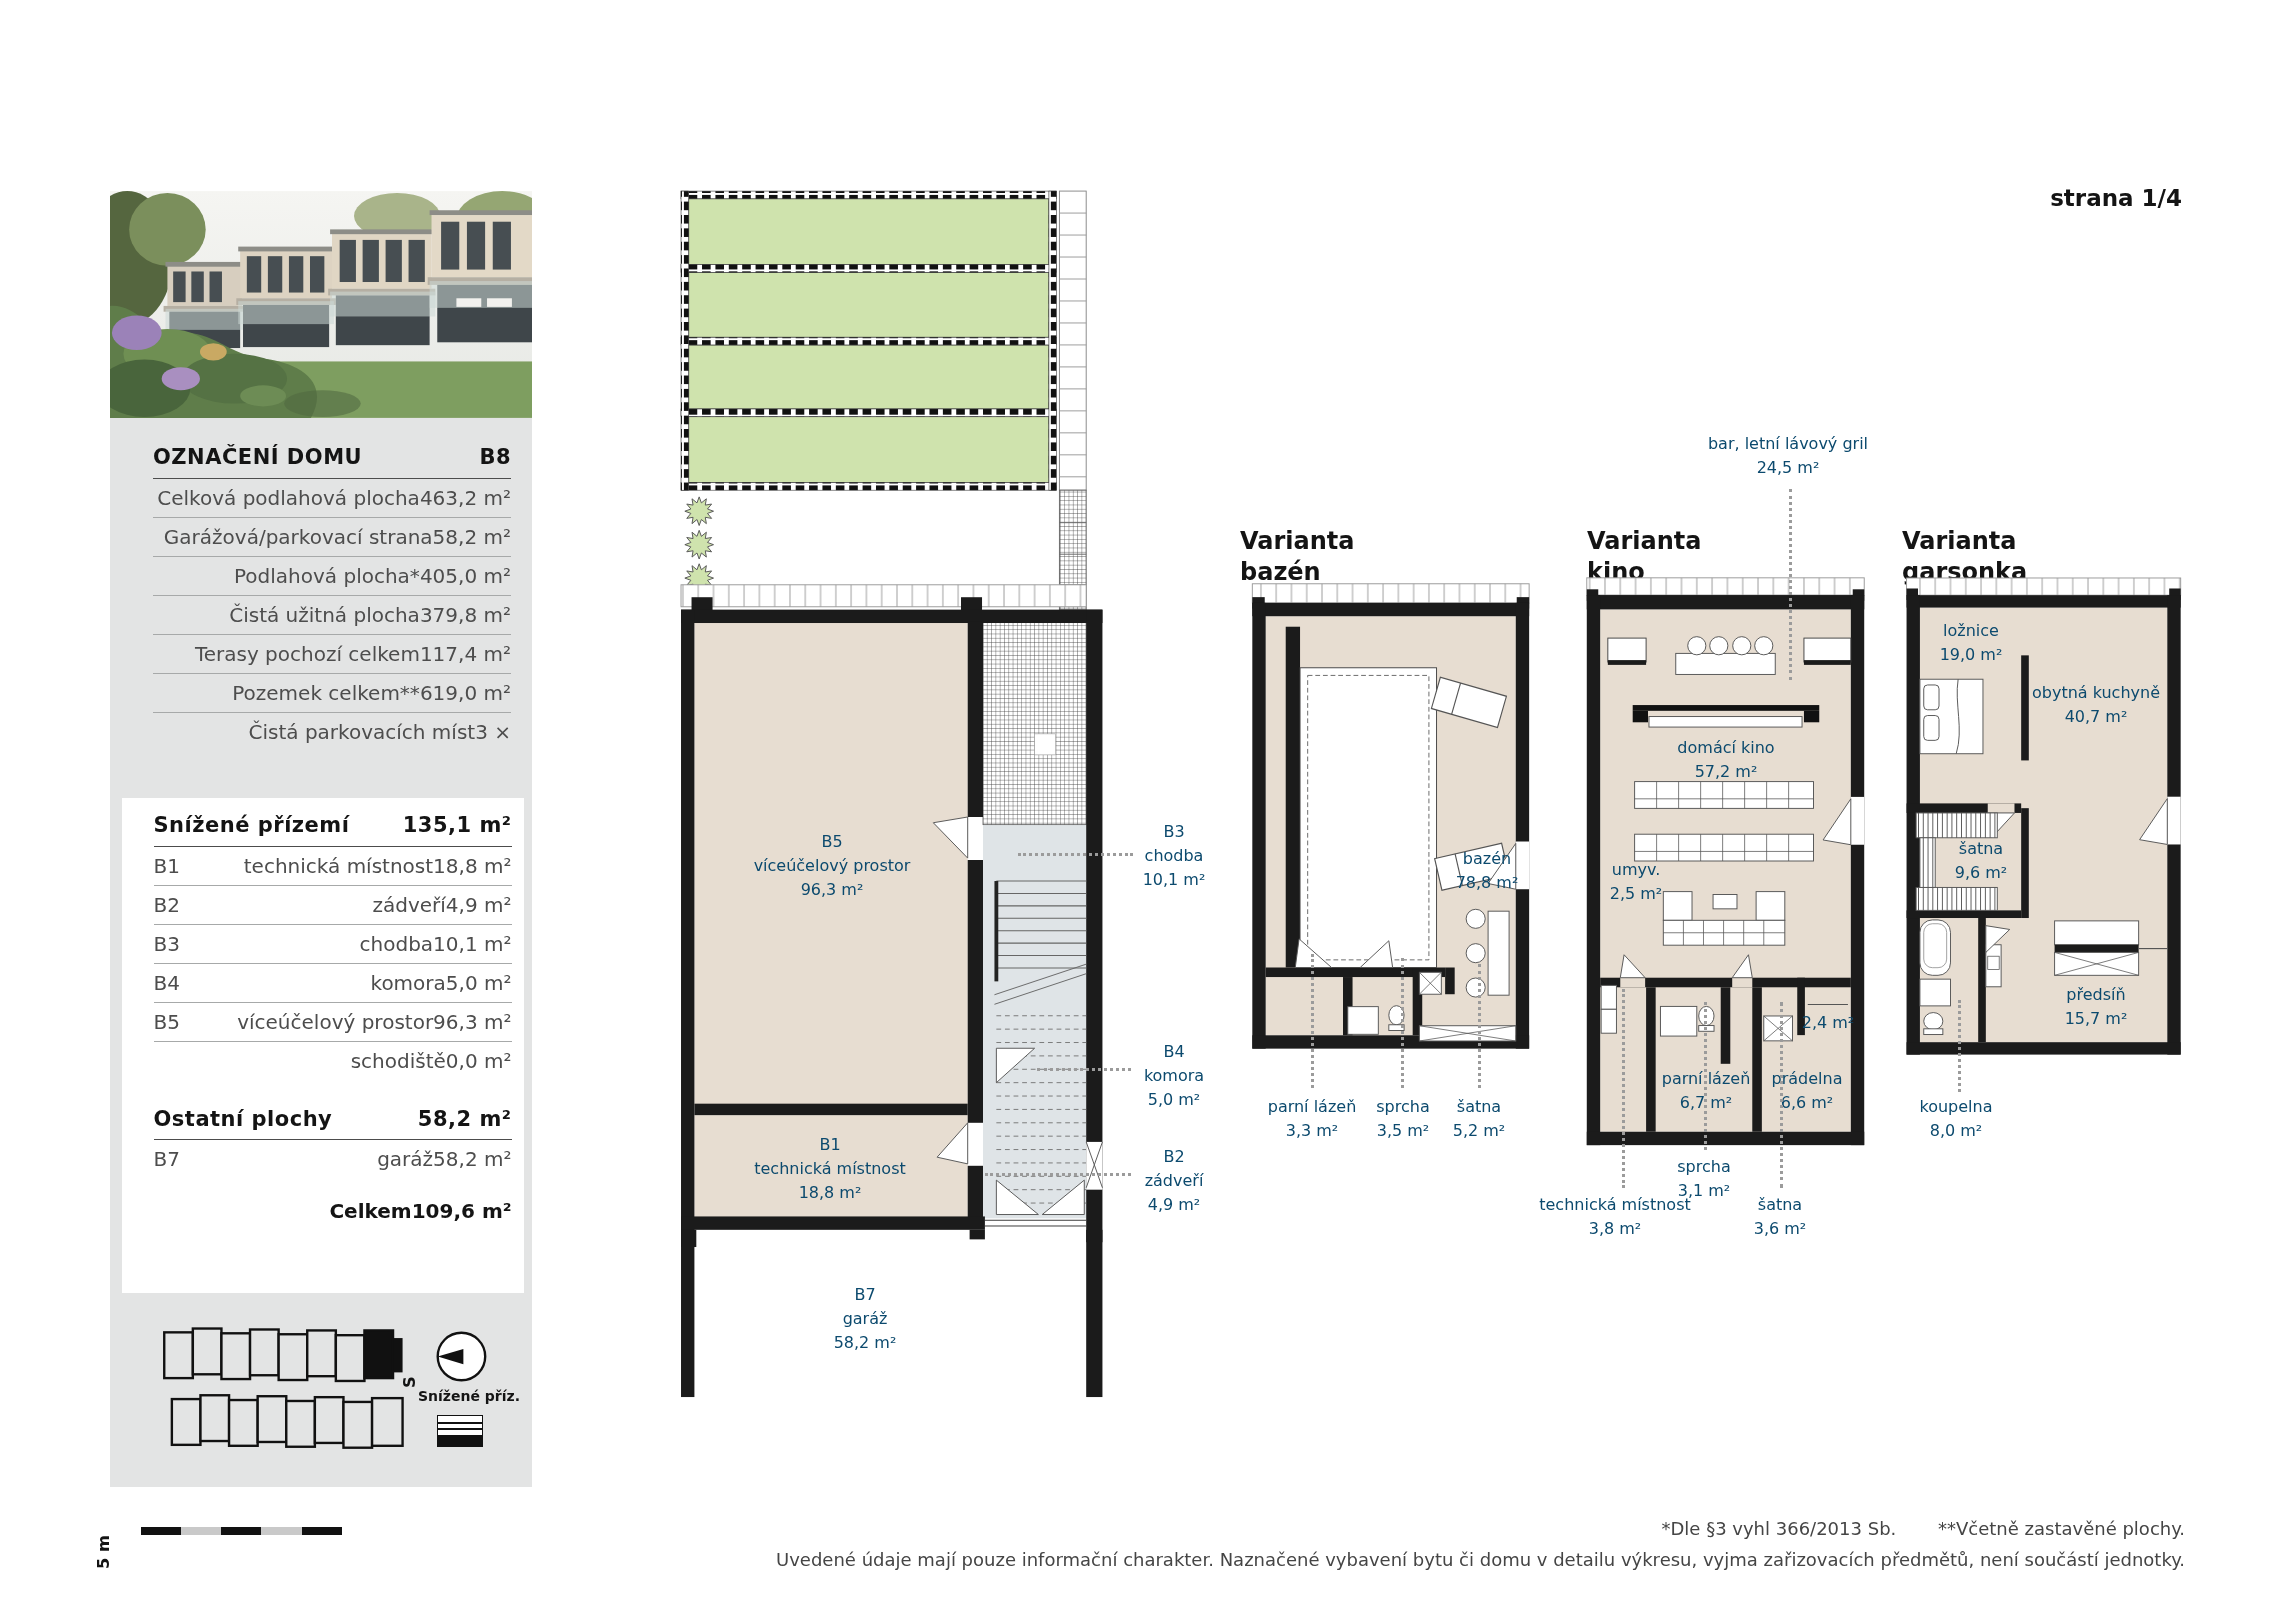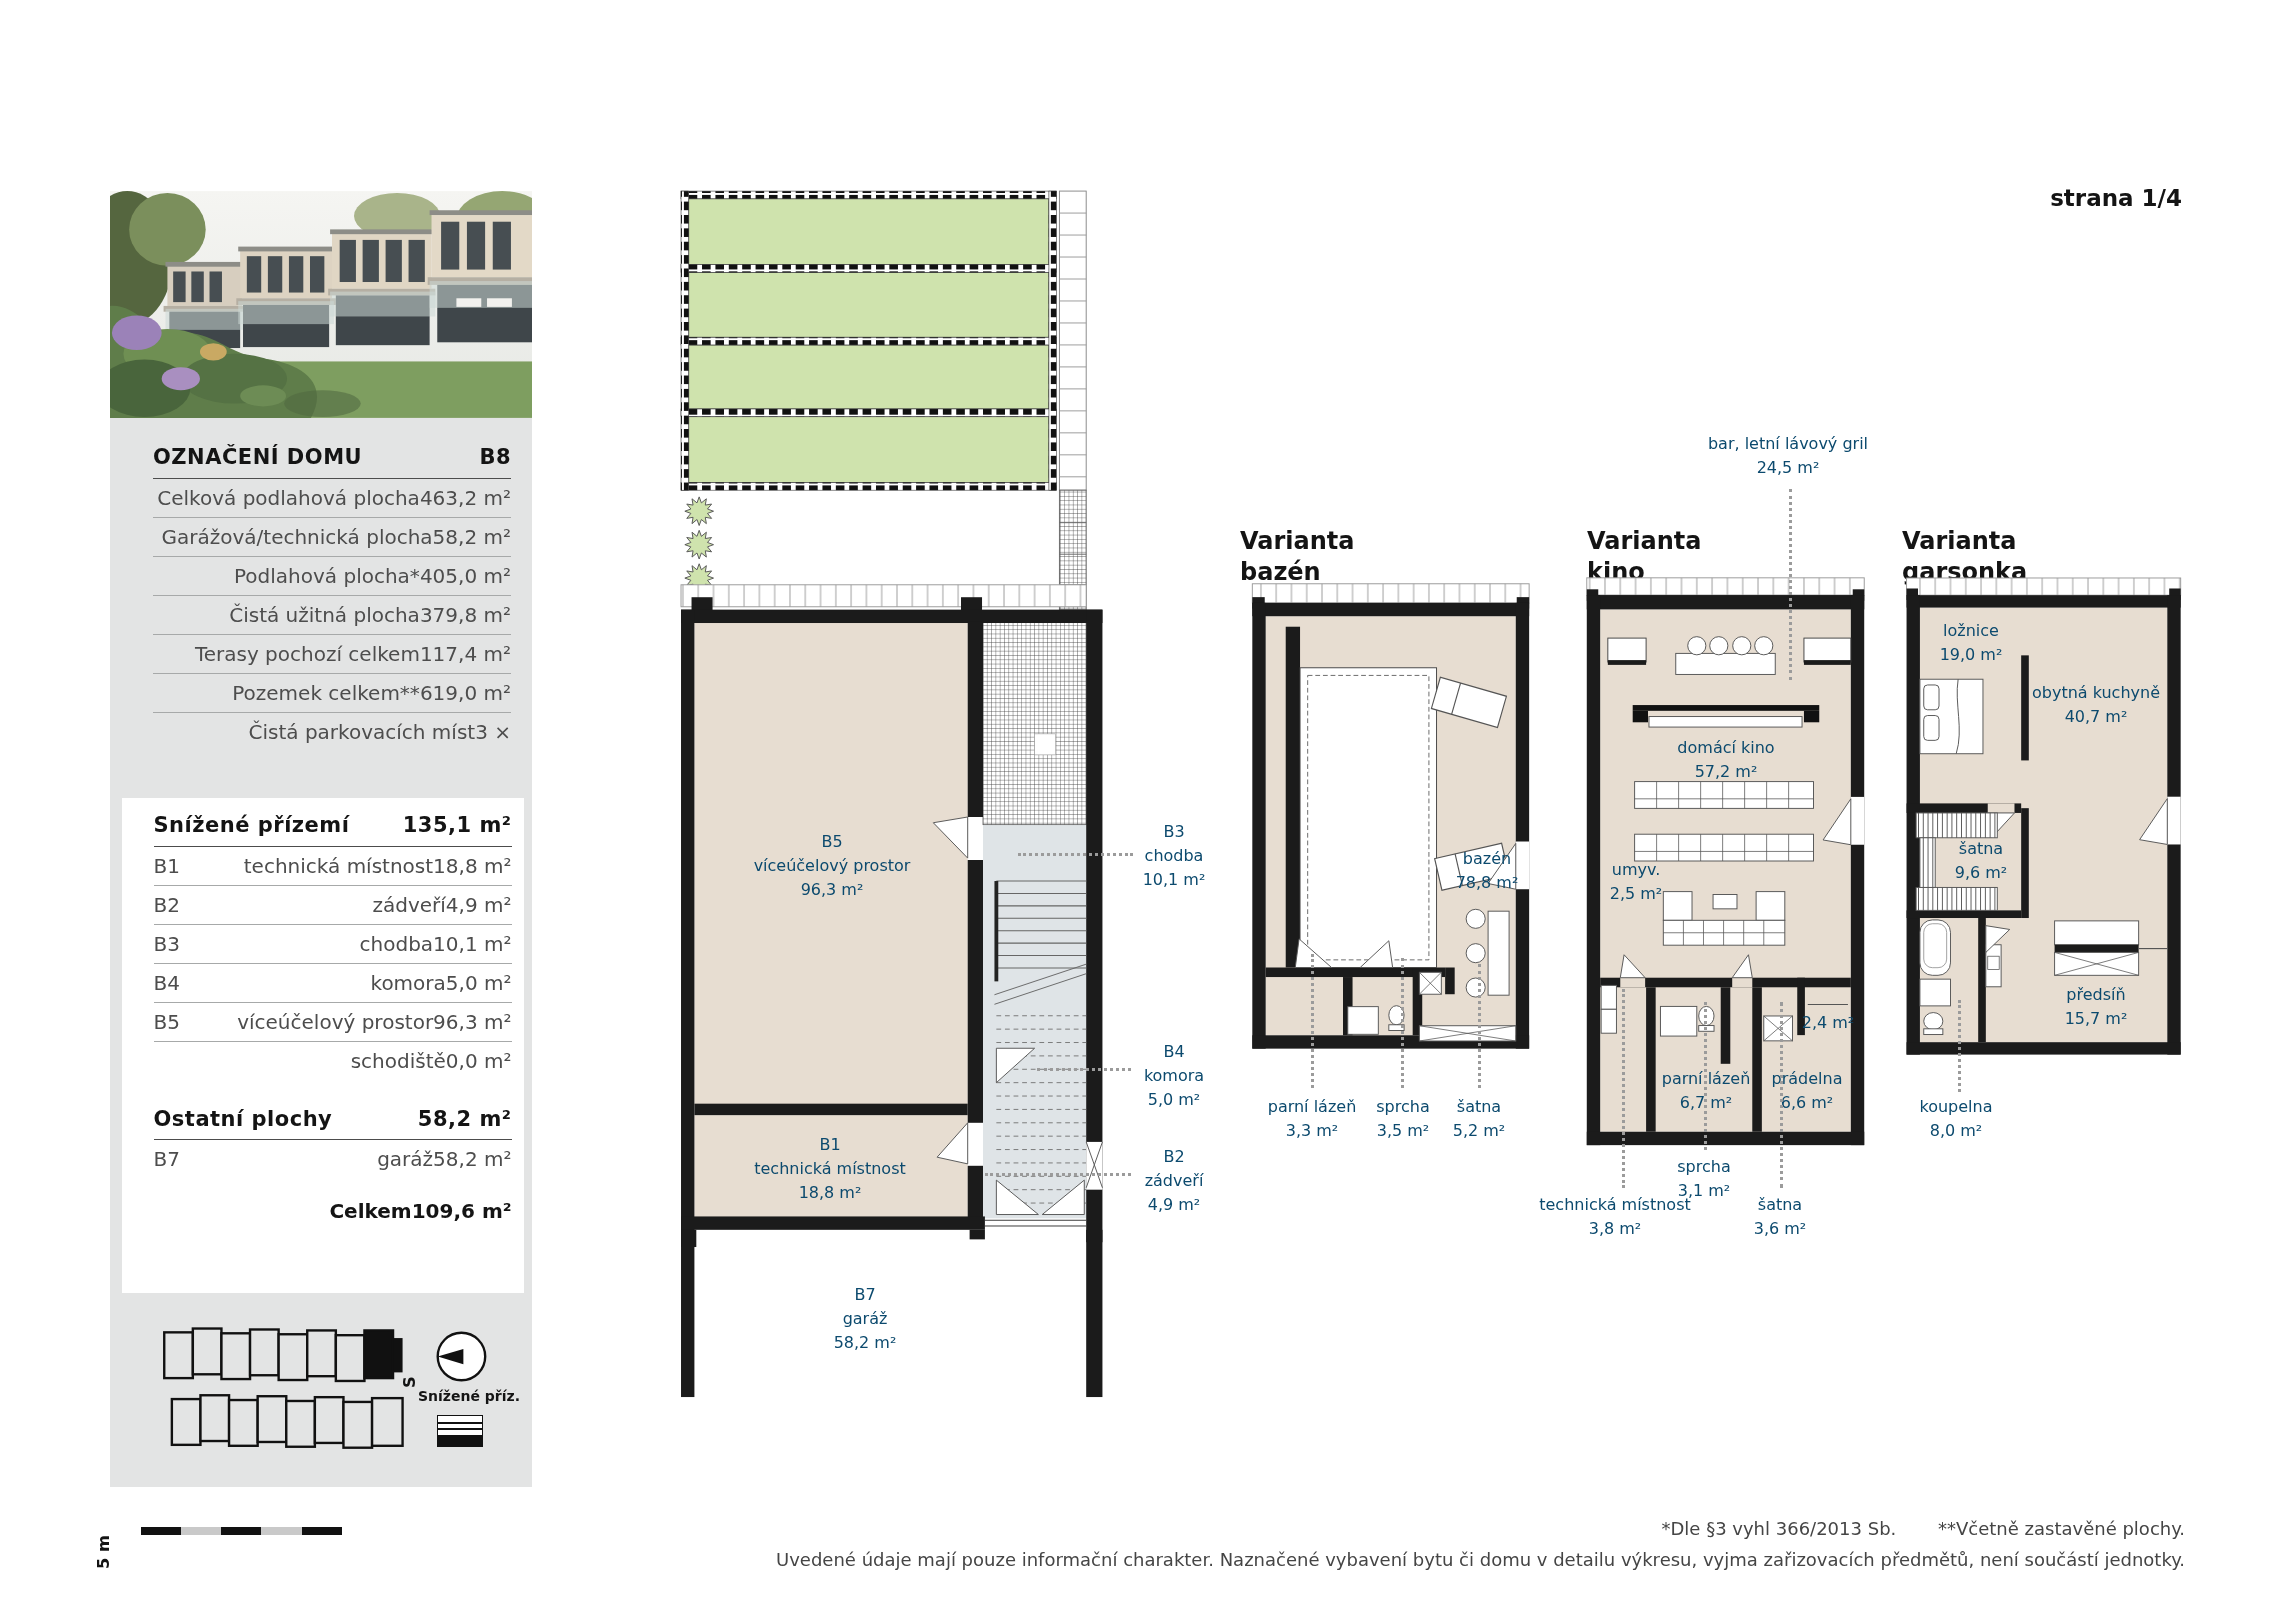--- a/index.html
+++ b/index.html
@@ -142,21 +142,21 @@
   <div class="tbl" style="top:27px">
     <div class="thead">
       <span>OZNAČENÍ DOMU</span>
       <span>B8</span>
     </div>
     <div class="trow">
           <span class="tname">Celková podlahová plocha</span>
           <span class="tval">463,2 m²</span>
         </div>
     <div class="trow">
-          <span class="tname">Garážová/technická plocha</span>
+          <span class="tname">Garážová/parkovací strana</span>
           <span class="tval">58,2 m²</span>
         </div>
     <div class="trow">
           <span class="tname">Podlahová plocha*</span>
           <span class="tval">405,0 m²</span>
         </div>
     <div class="trow">
           <span class="tname">Čistá užitná plocha</span>
           <span class="tval">379,8 m²</span>
         </div>

